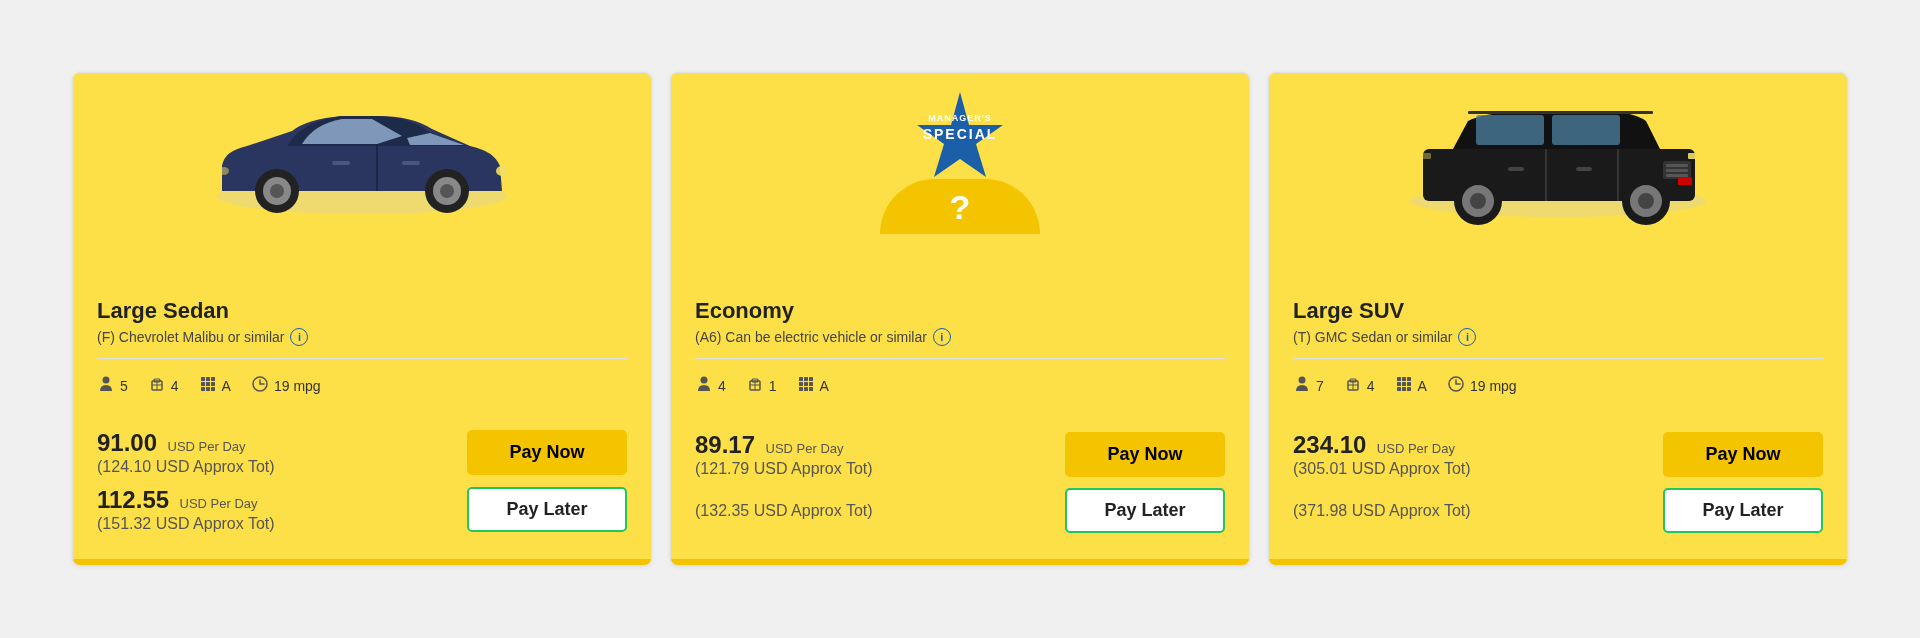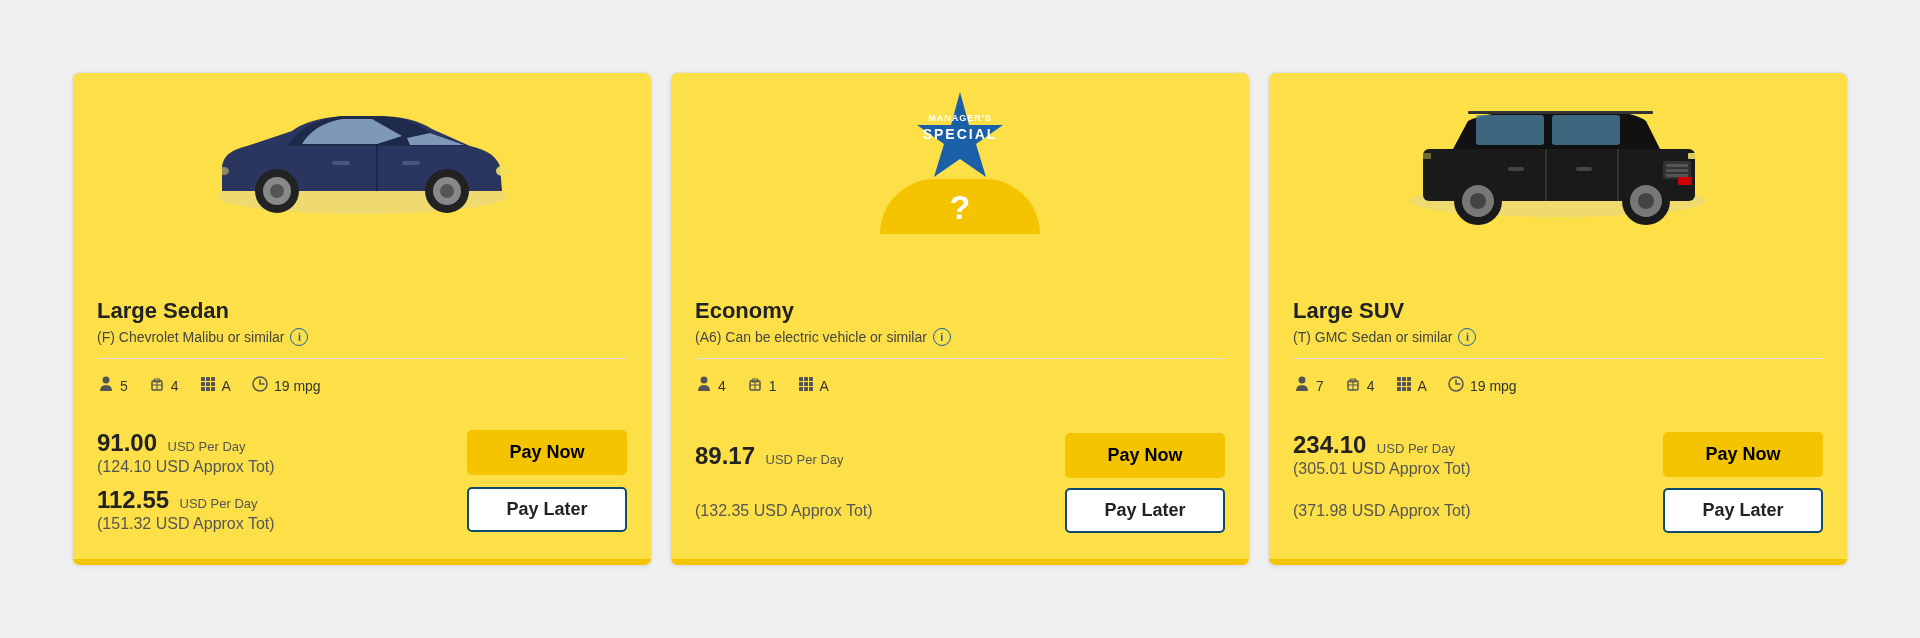--- a/index.html
+++ b/index.html
@@ -147,21 +147,21 @@
       padding: 12px 20px;
       cursor: pointer;
       min-width: 160px;
       text-align: center;
     }
     .btn-pay-later {
       background: #fff;
       color: #222;
       font-weight: 700;
       font-size: 18px;
-      border: 2px solid #0c4a6e;
+      border: 2px solid #22c55e;
       border-radius: 5px;
       padding: 10px 32px;
       cursor: pointer;
       min-width: 160px;
       text-align: center;
     }
     
   </style>
 </head>
 <body>
@@ -341,20 +341,21 @@
         </div>
       </div>
     </div>
     <div class="pricing-section">
       <div class="price-row">
         <div class="price-info">
           <div>
             <span class="price-main">89.17</span>
             <span class="price-unit">USD Per Day</span>
           </div>
+          <div class="price-approx">(121.79 USD Approx Tot)</div>
         </div>
         <button class="btn-pay-now">Pay Now</button>
       </div>
       <div class="price-row">
         <div class="price-info">
           <div class="price-approx">(132.35 USD Approx Tot)</div>
         </div>
         <button class="btn-pay-later">Pay Later</button>
       </div>
     </div>

